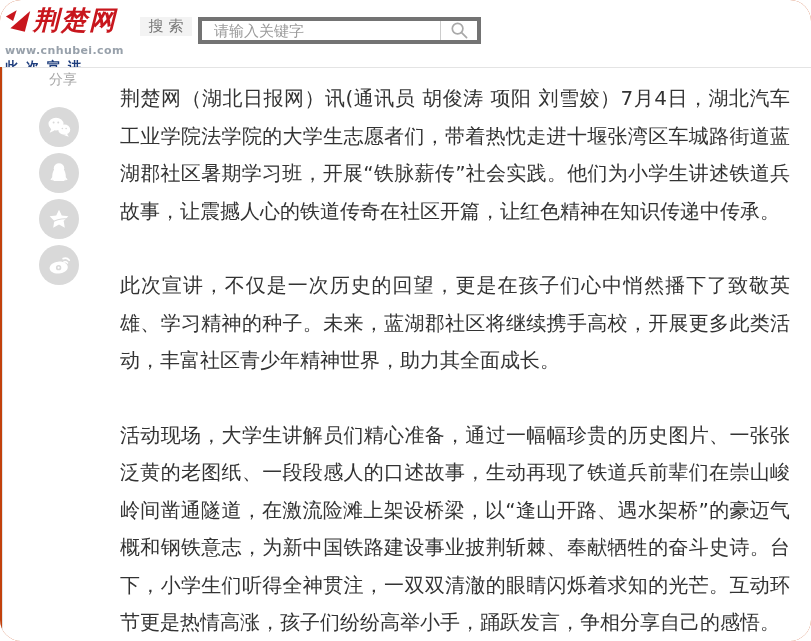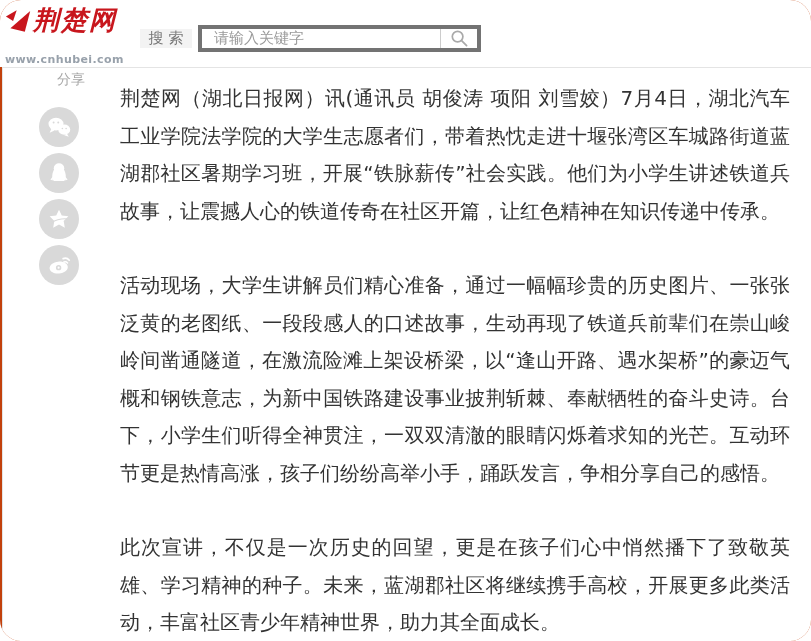--- a/index.html
+++ b/index.html
@@ -8,42 +8,42 @@
   .page { position:relative; width:811px; height:641px; overflow:hidden; background:#c2410c;border-radius:21px; }
 
   
   .header { position:absolute; top:0; left:0; width:811px; height:67px; background:#fff; }
 
   .logo { position:absolute; left:5px; top:6px; cursor:pointer; }
   .logo-top { display:flex; align-items:flex-start; height:30px; }
   .logo-mark { width:27px; height:24px; margin:3px 1px 0 0; flex:0 0 auto; }
   .logo-name { font-size:26px; line-height:29px; font-weight:bold; font-style:italic;
                color:#c8161d; letter-spacing:2px; white-space:nowrap; }
-  .logo-url  { font-size:11px; font-weight:bold; color:#98a1ab; letter-spacing:0.4px; margin-top:17px; }
+  .logo-url  { font-size:11px; font-weight:bold; color:#98a1ab; letter-spacing:0.4px; margin-top:8px; }
   .logo-sub  { font-size:13px; font-weight:bold; color:#1d3c7c; letter-spacing:8px;
                margin-top:1px; white-space:nowrap; }
 
-  .search { position:absolute; left:140px; top:17px; height:42px; display:flex; align-items:center; }
+  .search { position:absolute; left:140px; top:17px; height:42px; display:flex; align-items:flex-start; }
   .search-label { width:52px; background:#f3f3f3; color:#777; font-size:15px;
                   display:flex; align-items:center; justify-content:center;
                   margin-right:6px; cursor:pointer; white-space:nowrap; }
   .search-box { display:flex; border:4px solid #737373; background:#fff; }
   .search-input { width:238px; border:0; outline:none; padding:0 12px; font-size:15px;
                   color:#333; background:transparent; font-family:inherit; }
   .search-input::placeholder { color:#9a9a9a; }
   .search-btn { width:37px; border:0; border-left:1px solid #cccccc; background:#fff;
                 display:flex; align-items:center; justify-content:center; cursor:pointer; }
 
   
   .content { position:absolute; top:67px; left:2px; width:809px; height:574px;
              border-top:1px solid #e4e4e4; border-left:1px solid #e4e4e4; background:#fff; }
 
   
   .share { position:absolute; left:36px; top:3px; width:46px; }
-  .share-label { font-size:14px; color:#a6a6a6; margin:0 0 18px 10px;text-align:right; }
+  .share-label { font-size:14px; color:#a6a6a6; margin:0 0 18px 10px; }
   .share-icon { width:40px; height:40px; border-radius:50%; background:#d9d9d9;
                 margin-bottom:6px; cursor:pointer;
                 display:flex; align-items:center; justify-content:center; }
   .share-icon svg { display:block; }
 
   
   .article { position:absolute; left:117px; top:12px; width:678px;
              font-size:20px; line-height:37.5px; color:#333333; text-align:justify; }
   .article p { margin:0 8px 37px 0; }
 </style>
@@ -121,19 +121,19 @@
           <circle cx="19.5" cy="23.5" r="3.6" fill="#d9d9d9"></circle>
           <circle cx="19.5" cy="23.5" r="1.4" fill="#fff"></circle>
           <path d="M25.5 11.5c2.8-1.2 6.2-.3 8.2 2.1" stroke="#fff" stroke-width="2.2" fill="none" stroke-linecap="round"></path>
           <path d="M26.5 16c1.7-.7 3.7-.2 4.9 1.2" stroke="#fff" stroke-width="2" fill="none" stroke-linecap="round"></path>
         </svg>
       </div>
     </div>
 
     <div class="article">
       <p>荆楚网（湖北日报网）讯(通讯员 胡俊涛 项阳 刘雪姣）7月4日，湖北汽车工业学院法学院的大学生志愿者们，带着热忱走进十堰张湾区车城路街道蓝湖郡社区暑期学习班，开展“铁脉薪传”社会实践。他们为小学生讲述铁道兵故事，让震撼人心的铁道传奇在社区开篇，让红色精神在知识传递中传承。</p>
+      <p>此次宣讲，不仅是一次历史的回望，更是在孩子们心中悄然播下了致敬英雄、学习精神的种子。未来，蓝湖郡社区将继续携手高校，开展更多此类活动，丰富社区青少年精神世界，助力其全面成长。</p>
       <p>活动现场，大学生讲解员们精心准备，通过一幅幅珍贵的历史图片、一张张泛黄的老图纸、一段段感人的口述故事，生动再现了铁道兵前辈们在崇山峻岭间凿通隧道，在激流险滩上架设桥梁，以“逢山开路、遇水架桥”的豪迈气概和钢铁意志，为新中国铁路建设事业披荆斩棘、奉献牺牲的奋斗史诗。台下，小学生们听得全神贯注，一双双清澈的眼睛闪烁着求知的光芒。互动环节更是热情高涨，孩子们纷纷高举小手，踊跃发言，争相分享自己的感悟。</p>
-      <p>此次宣讲，不仅是一次历史的回望，更是在孩子们心中悄然播下了致敬英雄、学习精神的种子。未来，蓝湖郡社区将继续携手高校，开展更多此类活动，丰富社区青少年精神世界，助力其全面成长。</p>
     </div>
 
   </div>
 
 </div>
 
 </body></html>

